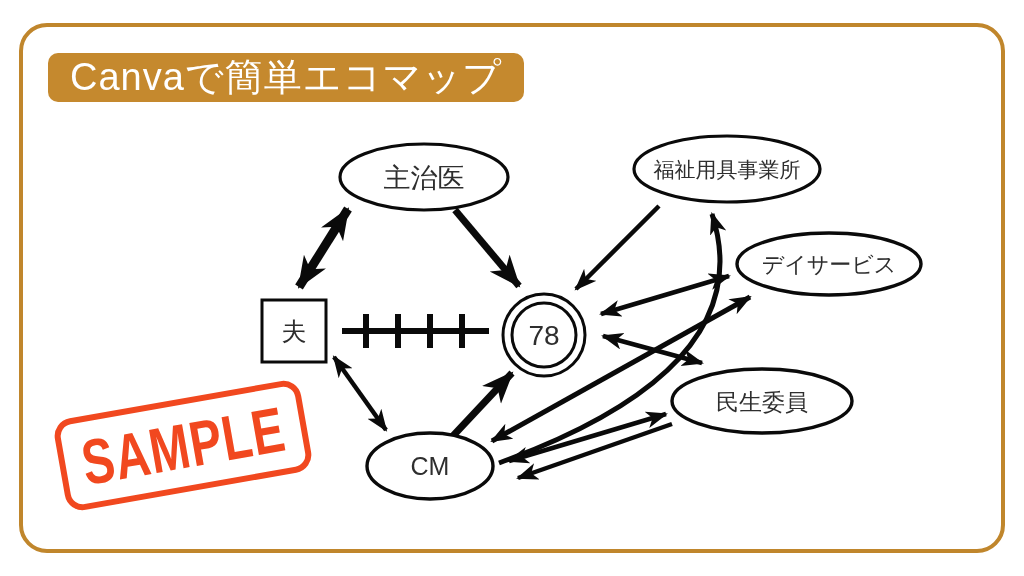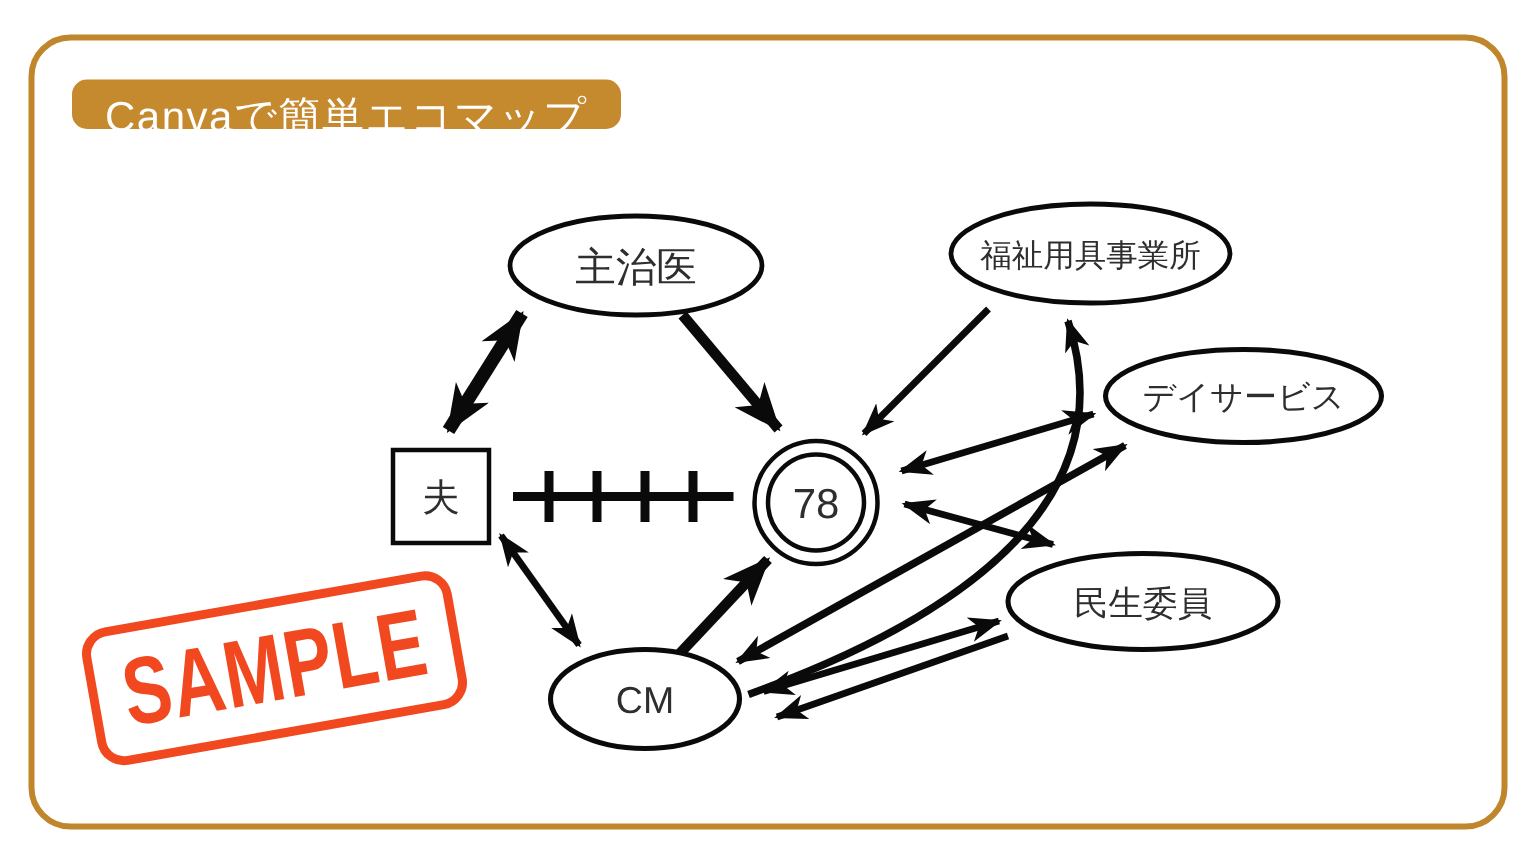--- a/index.html
+++ b/index.html
@@ -14,26 +14,26 @@
     position: absolute;
     left: 19px; top: 23px;
     width: 986px; height: 530px;
     border: 4px solid #C0862C;
     border-radius: 28px;
     background: #ffffff;
   }
   .title {
     position: absolute;
     left: 48px; top: 53px;
-    height: 33px;
+    height: 49px;
     padding: 0 22px;
     background: #C5892E;
     border-radius: 10px;
     color: #ffffff;
-    font-size: 28px;
+    font-size: 38px;
     line-height: 49px;
     letter-spacing: 1px;
     white-space: nowrap;
     z-index: 3;
   }
   svg.diagram {
     position: absolute;
     left: 0; top: 0;
     width: 1024px; height: 576px;
     z-index: 2;

